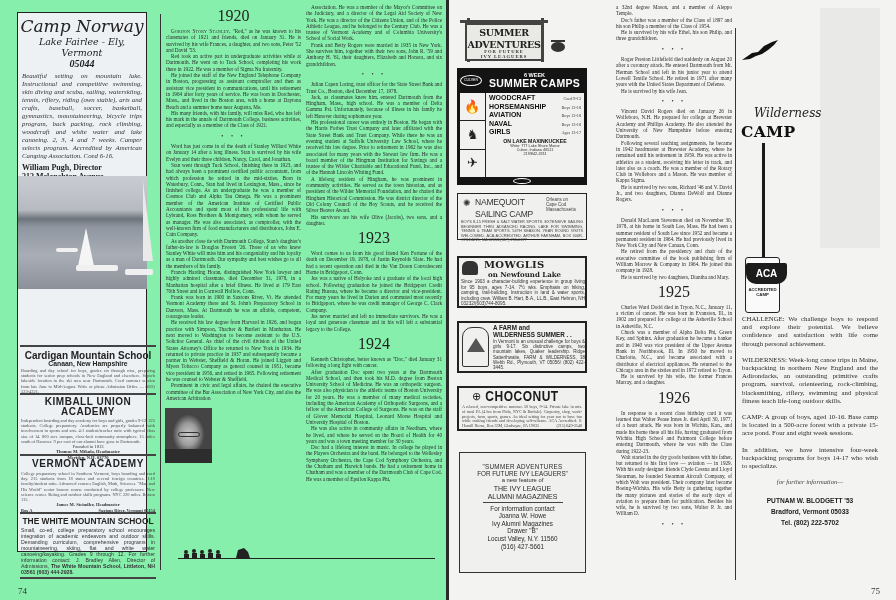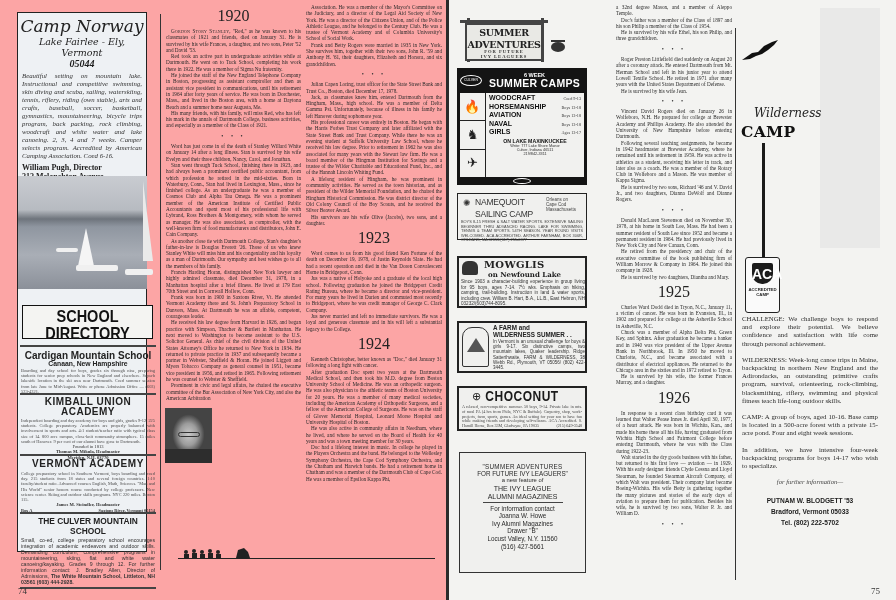--- a/index.html
+++ b/index.html
@@ -1,19 +1,19 @@
 <!DOCTYPE html>
 <html><head>
 <meta charset="utf-8">
 <style>
   * { box-sizing: border-box; margin: 0; padding: 0; }
   html, body { width: 896px; height: 600px; overflow: hidden; background: #7a7a7a; }
   body { font-family: "Liberation Serif", serif; color: #1e1e1e; position: relative; }
 
-  .page { position: absolute; top: 0; height: 600px; background: #fca5a5; overflow: hidden; }
+  .page { position: absolute; top: 0; height: 600px; background: #86efac; overflow: hidden; }
   .page-left { left: 0; width: 446px; }
   .page-right { left: 449px; width: 447px; background: #f3f3f1; }
   .gutter { position: absolute; left: 446px; top: 0; width: 3px; height: 600px; background: #2a2a2a; }
 
   .folio { position: absolute; bottom: 4px; font-size: 9px; color: #333; }
   .folio-left { left: 18px; }
   .folio-right { right: 16px; }
 
   
   .col { position: absolute; font-size: 5.2px; line-height: 6.3px; text-align: justify; color: #2b2b2b; }
@@ -112,21 +112,21 @@
   .ivy-l3 { font-size: 6.3px; line-height: 7.6px; }
 
   
   .ad-challenge { position: absolute; left: 735px; top: 28px; width: 148px; height: 552px; border-left: 1px solid #333; }
   .eagle { position: absolute; left: 6px; top: 12px; width: 36px; height: 22px; }
   .ch-title { position: absolute; left: 5px; top: 60px; font-family: "DejaVu Serif", serif; font-weight: bold; font-size: 15.5px; letter-spacing: 0.3px; color: #111; }
   .ch-wild { position: absolute; left: 18px; top: 78px; font-family: "DejaVu Serif", serif; font-style: italic; font-size: 12px; color: #222; }
   .ch-camp { position: absolute; left: 5px; top: 94px; font-family: "DejaVu Serif", serif; font-weight: bold; font-size: 15.5px; letter-spacing: 0.3px; color: #111; }
   .ch-pole { position: absolute; left: 26px; top: 115px; width: 3px; height: 143px; background: #1a1a1a; }
   .aca-badge { position: absolute; left: 9px; top: 229px; width: 35px; height: 56px; border: 1px solid #222; border-radius: 3px; background: #fafafa; text-align: center; }
-  .aca-shield { width: 21px; height: 21px; margin: 5px auto 0; background: #1c1c1c; border-radius: 2px 2px 10px 10px; color: #fff; font-family: "Liberation Sans", sans-serif; font-weight: bold; font-size: 14px; line-height: 22px; }
+  .aca-shield { width: 41px; height: 21px; margin: 5px auto 0; background: #1c1c1c; border-radius: 2px 2px 10px 10px; color: #fff; font-family: "Liberation Sans", sans-serif; font-weight: bold; font-size: 10px; line-height: 22px; }
   .aca-text { font-family: "Liberation Sans", sans-serif; font-weight: bold; font-size: 4.3px; line-height: 5px; margin-top: 3px; color: #222; }
   .ch-body { position: absolute; left: 6px; top: 287px; width: 136px; font-size: 6.8px; line-height: 8.2px; text-align: justify; color: #2a2a2a; }
   .ch-body p { margin-bottom: 8px; }
   .ch-more { text-align: center; font-style: italic; font-size: 6.6px; margin-bottom: 9px; color: #444; }
   .ch-contact { text-align: center; font-family: "Liberation Sans", sans-serif; font-weight: bold; font-size: 6.6px; line-height: 11px; color: #222; }
   .ghost { position: absolute; left: 820px; top: 8px; width: 60px; height: 240px; opacity: 0.05; background: #335; }
 </style>
 </head>
 <body>
 
@@ -145,24 +145,20 @@
     </div>
     <div class="norway-photo">
       <div class="sail sail1"></div>
       <div class="sail sail2"></div>
       <div class="hull hull1"></div>
       <div class="hull hull2"></div>
       <div class="hull hull3"></div>
     </div>
   </div>
 
-  <div class="school-dir-box">
-    <div>SCHOOL</div>
-    <div>DIRECTORY</div>
-  </div>
 
   <div class="school-ad" style="top:345px;">
     <div class="school-name" style="font-size:10px;line-height:11px;transform:scaleY(1.15);">Cardigan Mountain School</div>
     <div class="school-sub">Canaan, New Hampshire</div>
     <div class="school-desc">Boarding and day school for boys, grades six through nine, preparing students for senior prep schools in New England and elsewhere. Superb lakeside location in the ski area near Dartmouth. Coed summer session from late June to Mid-August. Write or phone Admission Office — (603) 523-4321.</div>
   </div>
 
   <div class="school-ad" style="top:393px;">
     <div class="school-name" style="font-size:10px;line-height:10px;letter-spacing:0.5px;">KIMBALL UNION ACADEMY</div>
     <div class="school-desc">Independent boarding and day academy for boys and girls, grades 9-12. 225 students. College preparatory. Academics are properly balanced with involvement in sports and arts. 4:1 student/teacher ratio with typical class size of 14. 800 acre campus, close-knit community atmosphere. 15 miles south of Hanover. 9 per cent of our alumni have gone to Dartmouth.</div>
@@ -175,21 +171,21 @@
     <div class="school-name" style="font-size:10px;line-height:12px;letter-spacing:0.6px;">VERMONT ACADEMY</div>
     <div class="school-desc">College preparatory school in Southern Vermont, boys boarding and coed day. 215 students from 18 states and several foreign countries. 1:10 faculty/student ratio. Advanced courses English, Math, Sciences. "Man and His World" senior honors course conducted by college professors. New science center. Skiing and outdoor skills programs. NYC 220 miles. Boston 115.</div>
     <div class="school-contact">James M. Steindler, Headmaster</div>
     <div class="school-row">
       <span>Box A</span>
       <span>Saxtons River, Vermont 05154</span>
     </div>
   </div>
 
   <div class="school-ad" style="top:512px;border-bottom:2px solid #444;">
-    <div class="school-name" style="font-size:8.4px;line-height:10px;">THE CULVER MOUNTAIN SCHOOL</div>
+    <div class="school-name" style="font-size:8.4px;line-height:10px;">THE WHITE MOUNTAIN SCHOOL</div>
     <div class="school-desc" style="font-family:'Liberation Sans',sans-serif;font-size:5.2px;line-height:6px;color:#333;">
       <span>Small, co-ed, college preparatory school encourages integration of academic endeavors and outdoor skills. Demanding curriculum, comprehensive programs in mountaineering, skiing, flat and white water canoeing/kayaking. Grades 9 through 12. For further information contact: J. Bradley Allen, Director of Admissions,</span>
       <b>The White Mountain School, Littleton, NH 03561 (603) 444-2928.</b>
     </div>
   </div>
 
   <div class="vrule" style="left:160px;top:14px;height:556px;"></div>
 
   <div class="col" id="col-left-1" style="left:166px;top:4px;width:135px;">
       <div style="float: left; width: 0px; height: 0px;"></div>

